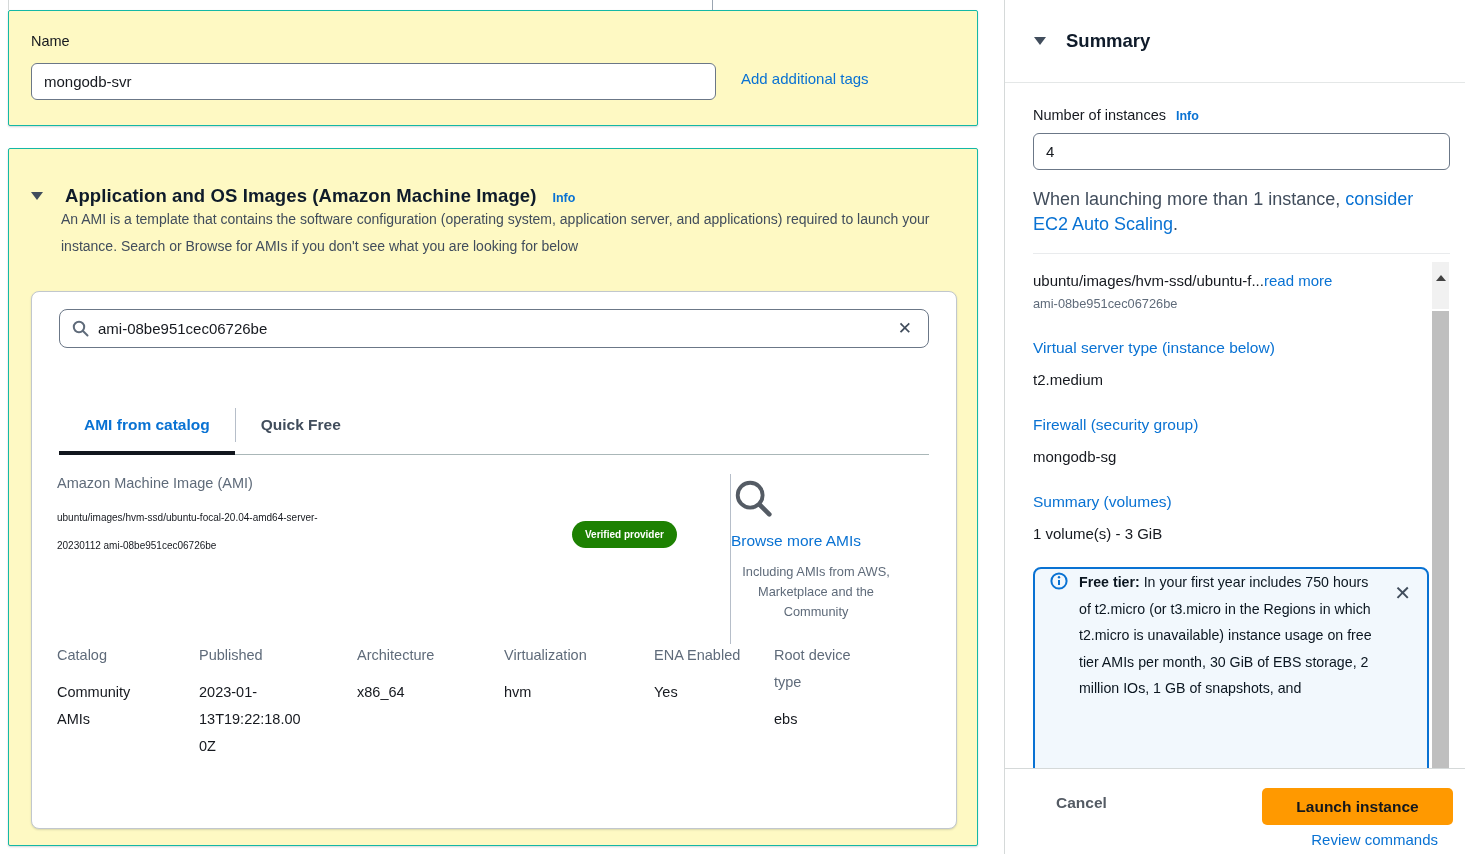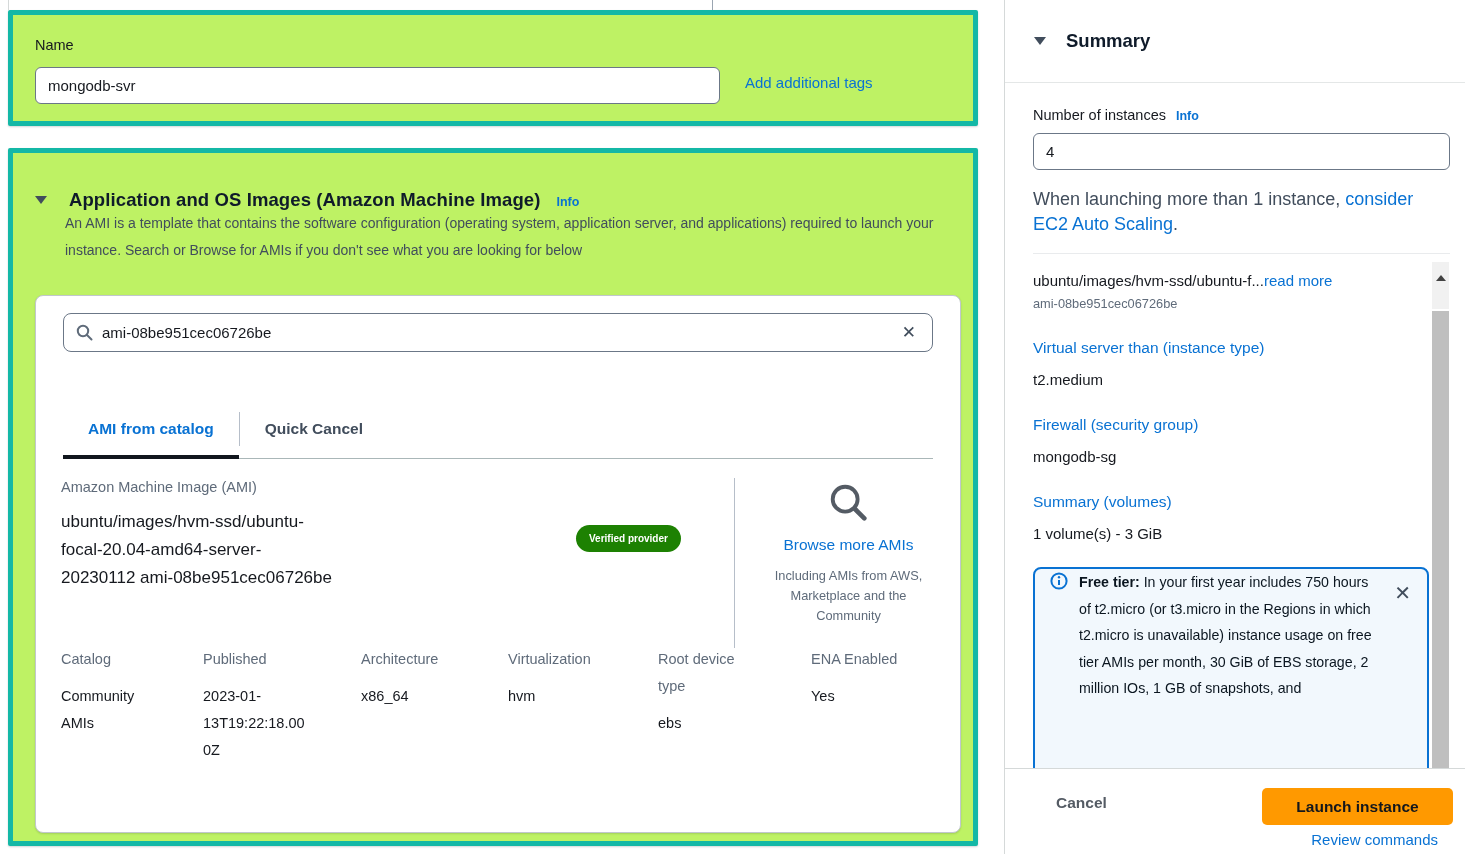--- a/index.html
+++ b/index.html
@@ -1,20 +1,20 @@
 <!DOCTYPE html>
 <html><head>
 <meta charset="utf-8">
 <style>
   * { margin:0; padding:0; box-sizing:border-box; }
   html,body { width:1465px; height:854px; background:#fff; overflow:hidden;
     font-family:"Liberation Sans", sans-serif; color:#16191f; }
   .page { position:relative; width:1465px; height:854px; }
 
-  .card { position:absolute; background:#bef264; border:5px solid #14b8a6;
+  .card { position:absolute; background:#fef9c3; border:1px solid #14b8a6;
     border-radius:2px; box-shadow:0 1px 2px rgba(0,28,36,.18); }
 
   .remnant { position:absolute; top:0; height:10px; width:1px; }
   .remnant-left { left:8px; background:#d5d9d9; }
   .remnant-input { left:712px; background:#9aa5b1; }
 
   
   .name-card { left:8px; top:10px; width:970px; height:116px; }
   .field-label { position:absolute; left:22px; top:22px; font-size:14.5px; color:#16191f; }
   .text-input { border:1.5px solid #6b7787; border-radius:6px; font-size:15px;
@@ -43,28 +43,28 @@
   .search-box input { flex:1; border:none; outline:none; font-size:15px; color:#16191f;
     margin-left:9px; font-family:"Liberation Sans", sans-serif; }
   .clear-x { font-size:17px; color:#414d5c; margin-right:16px; cursor:pointer; }
 
   .tabs { display:flex; margin:48px 27px 0 27px; border-bottom:1px solid #aab7b8; align-items:stretch; }
   .tab { padding:20px 25px 17px 25px; font-size:15.5px; font-weight:bold; color:#414d5c; cursor:pointer; }
   .tab.active { color:#0972d3; border-bottom:4px solid #11161d; margin-bottom:-1px; }
   .tab-sep { width:1px; background:#b6bec9; margin:12px 0; }
 
   .ami-label { margin:20px 0 0 25px; font-size:14.5px; color:#5f6b7a; }
-  .ami-name { margin:13px 0 0 25px; width:274px; font-size:17px; line-height:28px;
+  .ami-name { margin:13px 0 0 25px; width:274px; font-size:10px; line-height:28px;
     color:#16191f; overflow-wrap:break-word; }
   .badge { position:absolute; left:540px; top:229px; height:27px; background:#1d8102;
     color:#fff; font-size:10px; font-weight:bold; border-radius:14px;
     display:inline-flex; align-items:center; padding:0 13px; }
 
   .browse-col { position:absolute; left:698px; top:182px; width:228px; height:170px;
-    border-left:1px solid #b6bec9; display:flex; flex-direction:column; align-items:center; }
+    border-left:1px solid #b6bec9; display:flex; flex-direction:column; align-items:flex-start; }
   .browse-icon { margin-top:2px; }
   .browse-link { font-size:15.5px; margin-top:6px; }
   .browse-note { margin-top:12px; width:170px; text-align:center; font-size:12.8px;
     line-height:20px; color:#5f6b7a; }
 
   .attrs { position:absolute; left:25px; top:350px; display:flex; }
   .attr-col { font-size:14.5px; line-height:27px; }
   .attr-label { color:#5f6b7a; }
   .attr-value { color:#16191f; margin-top:10px; }
   .col-0 { width:142px; } .col-0 .attr-value { width:100px; }
@@ -157,21 +157,21 @@
         <input value="ami-08be951cec06726be" style="">
         <span class="clear-x">✕</span>
       </div>
 
       <div class="tabs">
         <div class="tab active">
           <span>AMI from catalog</span>
         </div>
         <div class="tab-sep"></div>
         <div class="tab">
-          <span>Quick Cancel</span>
+          <span>Quick Free</span>
         </div>
       </div>
 
       <div class="ami-label">Amazon Machine Image (AMI)</div>
       <div class="ami-name">
         <span>ubuntu/images/hvm-ssd/ubuntu-focal-20.04-amd64-server-20230112</span>
         <span>ami-08be951cec06726be</span>
       </div>
 
       <span class="badge">Verified provider</span>
@@ -197,27 +197,27 @@
           <div class="attr-value">2023-01-13T19:22:18.000Z</div>
         </div>
         <div class="attr-col col-2">
           <div class="attr-label">Architecture</div>
           <div class="attr-value">x86_64</div>
         </div>
         <div class="attr-col col-3">
           <div class="attr-label">Virtualization</div>
           <div class="attr-value">hvm</div>
         </div>
+        <div class="attr-col col-5">
+          <div class="attr-label">ENA Enabled</div>
+          <div class="attr-value">Yes</div>
+        </div>
         <div class="attr-col col-4">
           <div class="attr-label">Root device type</div>
           <div class="attr-value">ebs</div>
-        </div>
-        <div class="attr-col col-5">
-          <div class="attr-label">ENA Enabled</div>
-          <div class="attr-value">Yes</div>
         </div>
       </div>
     </div>
   </section>
 
   <aside class="summary-panel">
 
     <div class="summary-header">
       <span class="caret-down"></span>
       <h2 class="summary-title">Summary</h2>
@@ -234,21 +234,21 @@
       </p>
       <div class="top-divider"></div>
     </div>
 
     <div class="summary-scroll">
       <div class="ami-line">
         <span>ubuntu/images/hvm-ssd/ubuntu-f...</span><a class="link">read more</a>
       </div>
       <div class="summary-ami-id">ami-08be951cec06726be</div>
 
-      <a class="link sum-link">Virtual server than (instance type)</a>
+      <a class="link sum-link">Virtual server type (instance below)</a>
       <div class="sum-value">t2.medium</div>
 
       <a class="link sum-link">Firewall (security group)</a>
       <div class="sum-value">mongodb-sg</div>
 
       <a class="link sum-link">Summary (volumes)</a>
       <div class="sum-value">1 volume(s) - 3 GiB</div>
 
       <div class="free-tier">
         <span class="free-tier-icon">

